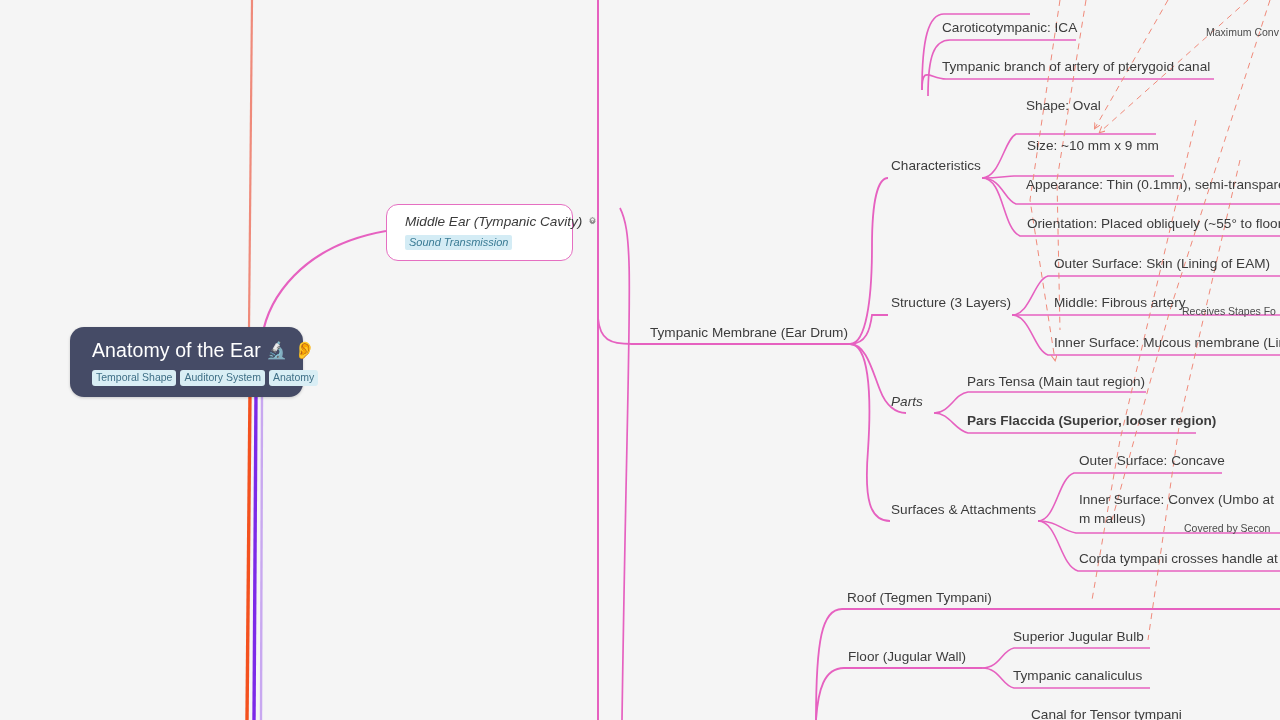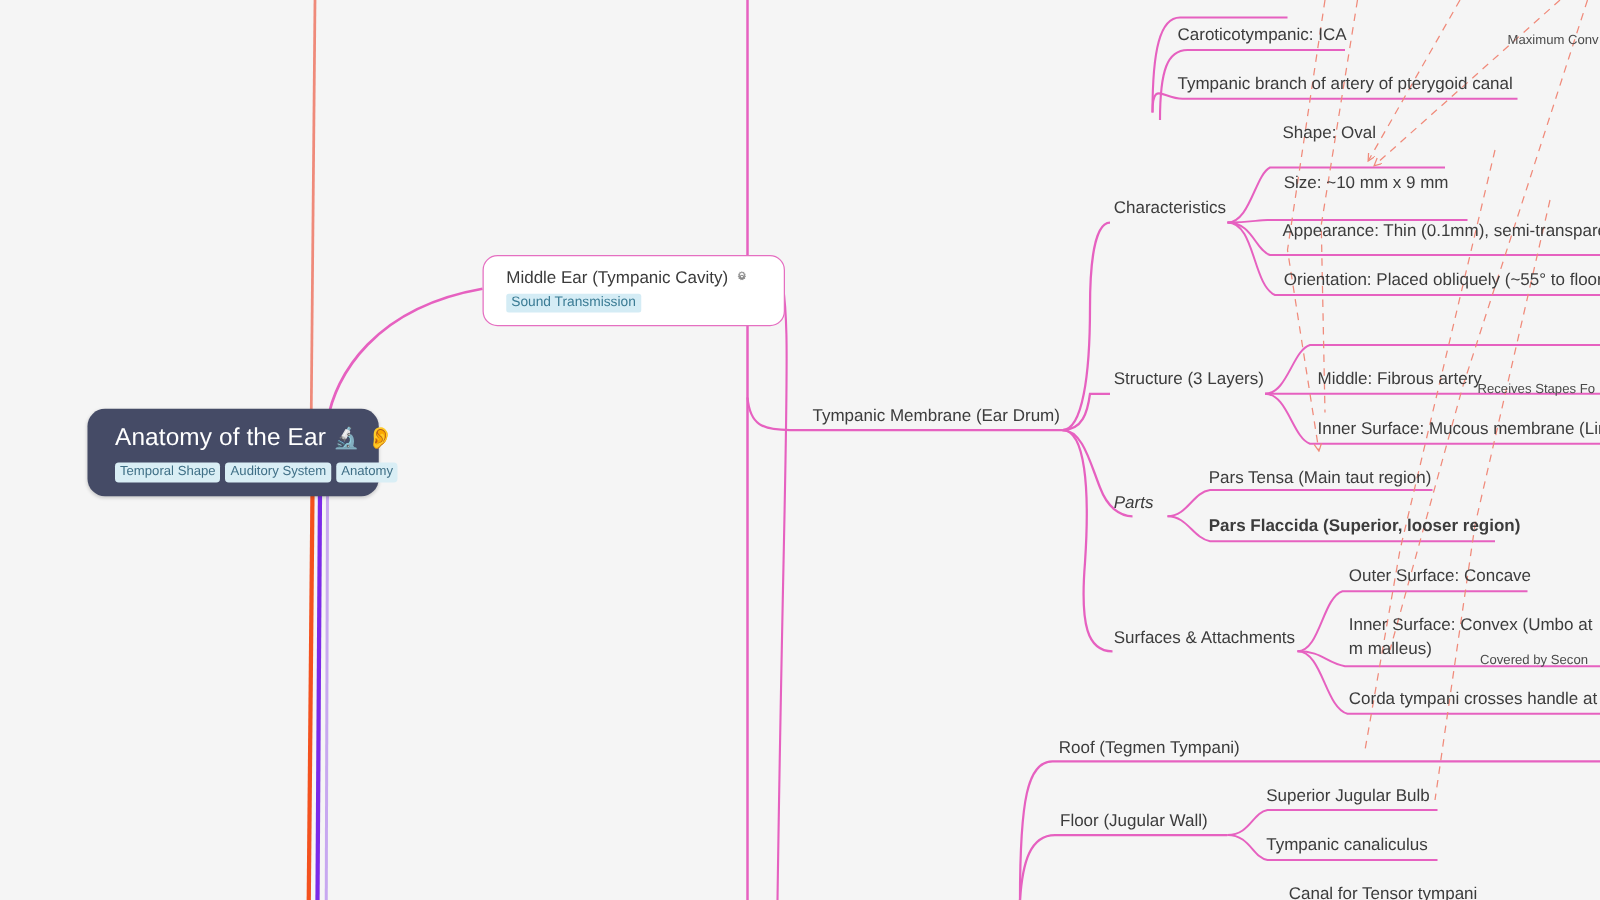--- a/index.html
+++ b/index.html
@@ -55,26 +55,27 @@
     font-size: 10.5px;
     padding: 2px 4px 2.5px 4px;
     white-space: nowrap;
     line-height: 1.1;
   }
 
   
   .card-node {
     position: absolute;
     left: 386px; top: 204px;
-    width: 242px;
+    width: 187px;
     background: #ffffff;
     border: 1.6px solid #e56fc1;
     border-radius: 12px;
     padding: 9px 14px 10px 18px;
     z-index: 6;
+    font-style: italic;
   }
   .card-title {
     font-size: 13.6px;
     color: #3b3b3b;
     white-space: nowrap;
     display: flex;
     align-items: center;
     gap: 5px;
   }
   .gear-icon {
@@ -224,20 +225,21 @@
 
   <div class="label" style="left:650px; top:323px;">Tympanic Membrane (Ear Drum)</div>
 
   <div class="label" style="left:891px; top:156px;">Characteristics</div>
   <div class="label" style="left:1026px; top:96px;">Shape: Oval</div>
   <div class="label" style="left:1027px; top:136px;">Size: ~10 mm x 9 mm</div>
   <div class="label" style="left:1026px; top:175px;">Appearance: Thin (0.1mm), semi-transpare</div>
   <div class="label" style="left:1027px; top:214px;">Orientation: Placed obliquely (~55° to floor</div>
 
   <div class="label" style="left:891px; top:293px;">Structure (3 Layers)</div>
+  <div class="label" style="left:1054px; top:254px;">Outer Surface: Skin (Lining of EAM)</div>
   <div class="label" style="left:1054px; top:293px;">Middle: Fibrous artery</div>
   <div class="label" style="left:1054px; top:333px;">Inner Surface: Mucous membrane (Lin</div>
 
   <div class="label" style="left:891px; top:392px;font-style:italic;">Parts</div>
   <div class="label" style="left:967px; top:372px;">Pars Tensa (Main taut region)</div>
   <div class="label" style="left:967px; top:411px;font-weight:bold;">Pars Flaccida (Superior, looser region)</div>
 
   <div class="label" style="left:891px; top:500px;">Surfaces &amp; Attachments</div>
   <div class="label" style="left:1079px; top:451px;">Outer Surface: Concave</div>
   <div class="label wrap" style="left:1079px; top:490px; width:206px;">Inner Surface: Convex (Umbo at m malleus)</div>

